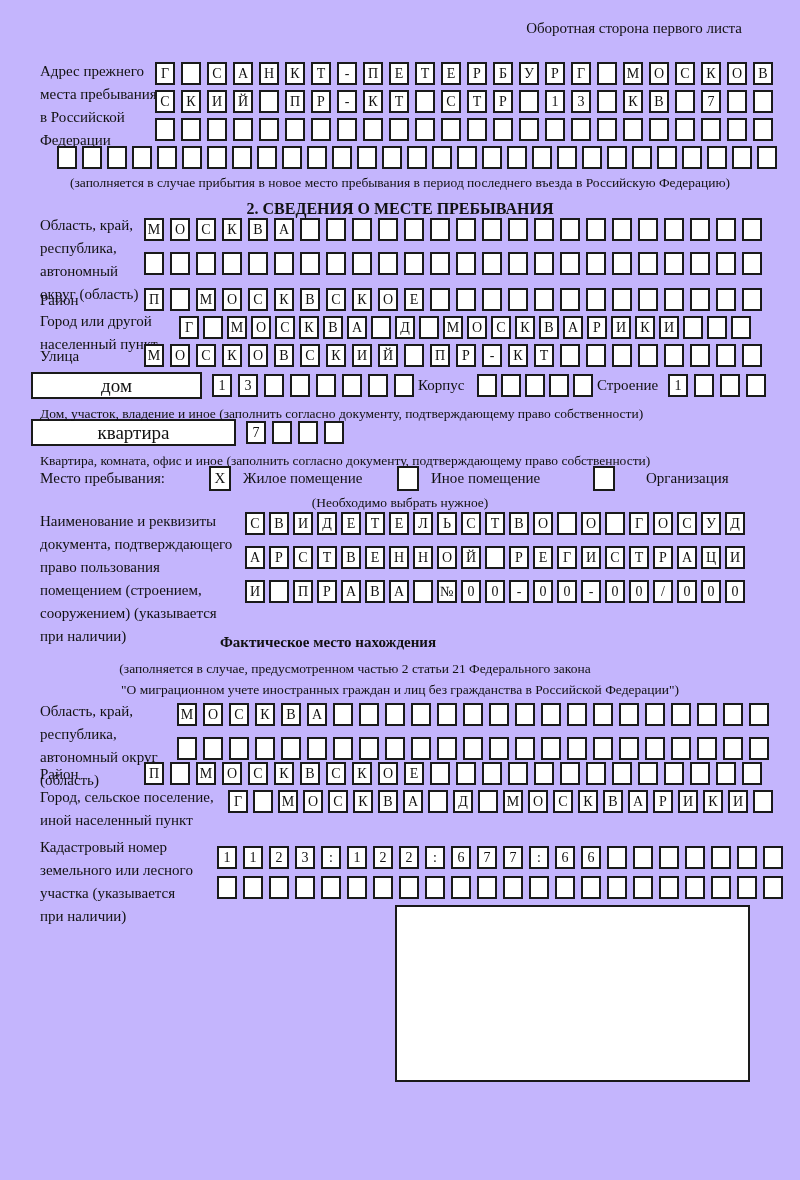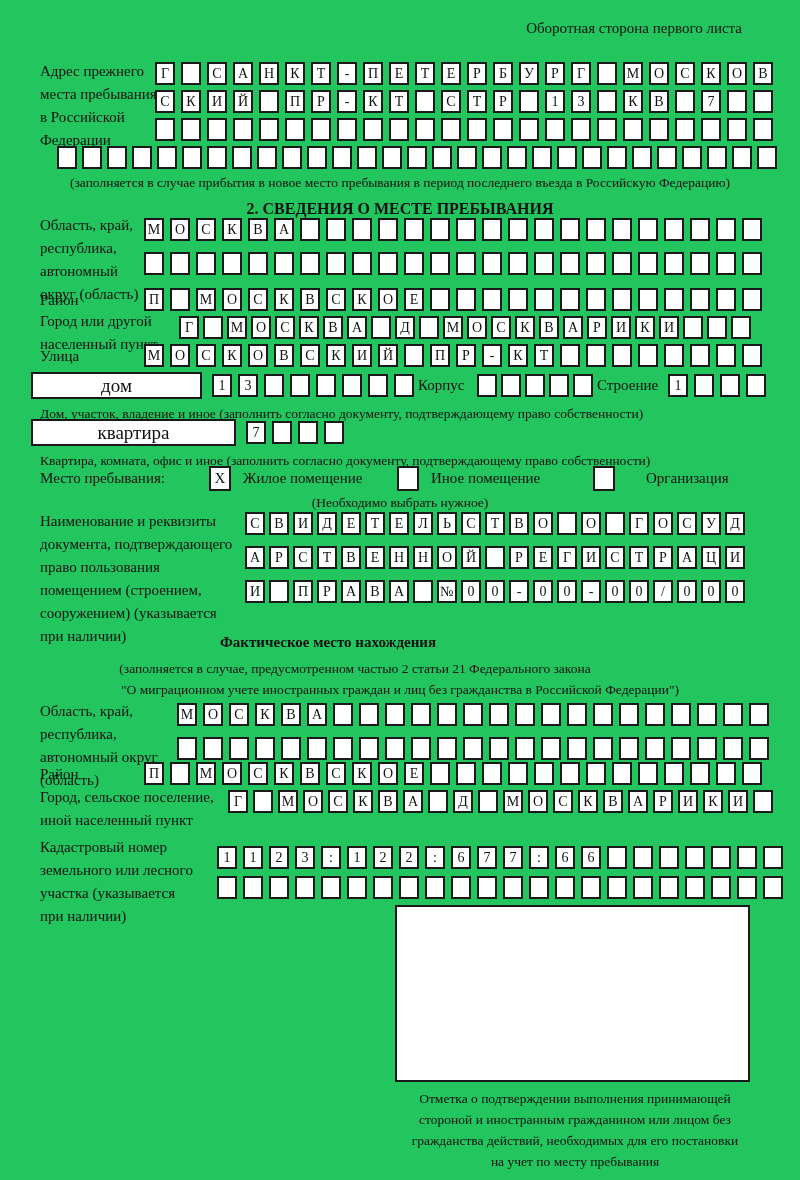--- a/index.html
+++ b/index.html
@@ -1,18 +1,18 @@
 <!DOCTYPE html>
 <html><head>
 <meta charset="utf-8">
 <style>
   * { margin:0; padding:0; box-sizing:border-box; }
   html,body { background:#fff; }
   body { width:800px; height:1180px; font-family:"Liberation Serif","DejaVu Serif",serif; color:#111; }
-  .sheet { position:relative; width:800px; height:1180px; background:#22c55e; overflow:hidden; }
+  .sheet { position:relative; width:800px; height:1180px; background:#c4b5fd; overflow:hidden; }
   .abs { position:absolute; }
   .label { font-size:15px; line-height:23px; white-space:pre-line; }
   .inline-label { font-size:15px; }
   .note { font-size:13.5px; line-height:21px; }
   .center { text-align:center; }
   .title { font-weight:bold; font-size:16px; }
   .subtitle { font-weight:bold; font-size:15px; }
   .cells { display:flex; gap:6px; }
   .cells.tight { gap:4px; }
   .cells.mid { gap:5px; }
@@ -581,18 +581,14 @@
       <span class="box"></span>
       <span class="box"></span>
       <span class="box"></span>
       <span class="box"></span>
       <span class="box"></span>
       <span class="box"></span>
       <span class="box"></span>
     </div>
 
   <div class="abs stamp-box" style="top:905px; left:395px; width:355px; height:177px;"></div>
-  <div class="abs note center pre" style="top:1088px; left:375px; width:400px;">Отметка о подтверждении выполнения принимающей
-стороной и иностранным гражданином или лицом без
-гражданства действий, необходимых для его постановки
-на учет по месту пребывания</div>
 
 </div>
 
 </body></html>

